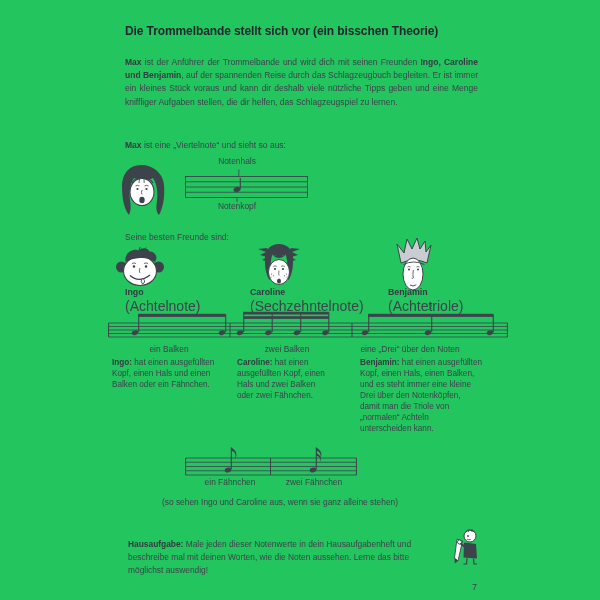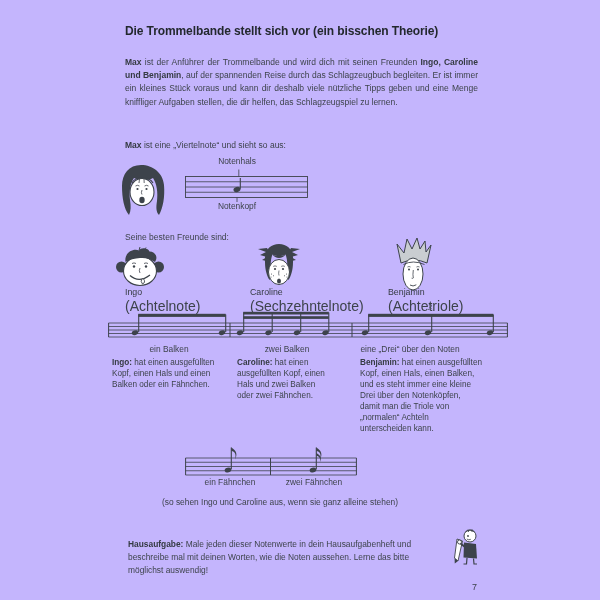--- a/index.html
+++ b/index.html
@@ -1,24 +1,24 @@
 <!DOCTYPE html>
 <html><head>
 <meta charset="utf-8">
 <style>
   html,body{margin:0;padding:0;background:#e9e9e9;}
-  .page{position:relative;width:600px;height:600px;background:#c4b5fd;overflow:hidden;
+  .page{position:relative;width:600px;height:600px;background:#22c55e;overflow:hidden;
         font-family:"Liberation Sans", sans-serif;color:#3d434b;}
   .abs{position:absolute;}
   .title{font-size:12px;font-weight:bold;color:#23282e;letter-spacing:-0.1px;}
   .body-text{font-size:8.5px;line-height:13.2px;text-align:justify;}
   .bold{font-weight:bold;color:#343a42;}
   .line{font-size:8.5px;}
   .desc{font-size:8.2px;line-height:11px;}
-  .name{font-size:8.8px;font-weight:normal;color:#343a42;}
+  .name{font-size:8.8px;font-weight:bold;color:#343a42;}
   .sub{font-size:14px;}
   .small-label{font-size:8.4px;text-align:center;}
   .trip{font-family:"Liberation Serif", serif;font-style:italic;font-size:8px;text-align:center;}
   .pagenum{font-size:9px;}
   svg{display:block;}
 </style>
 </head>
 <body>
 
 <div class="page">

